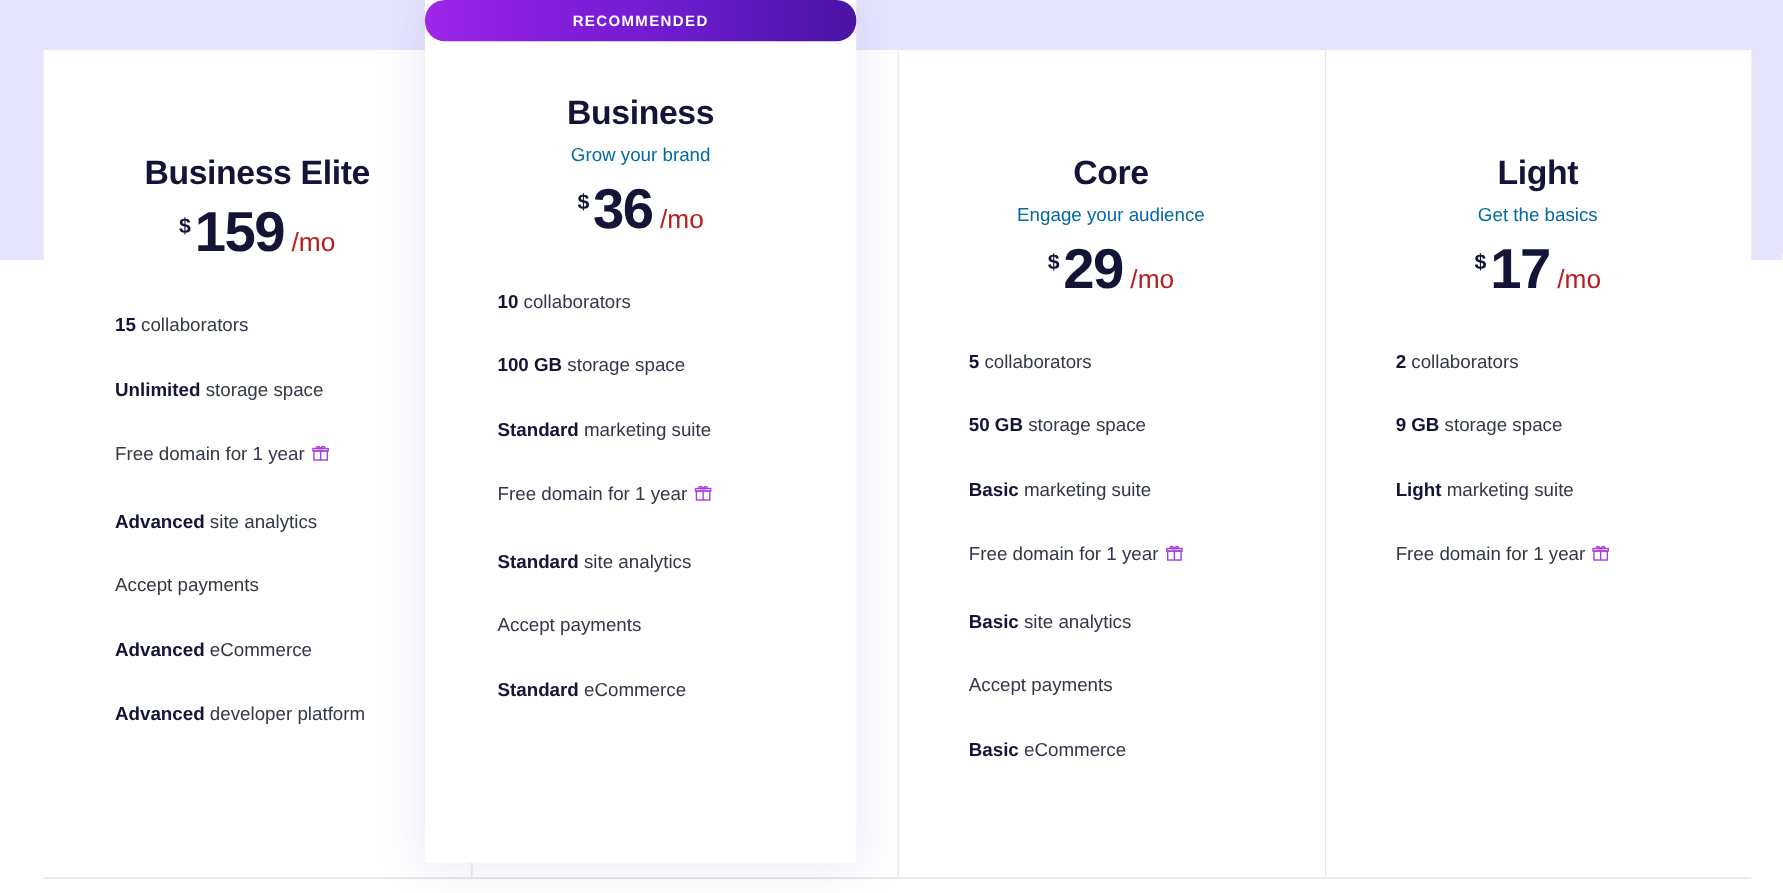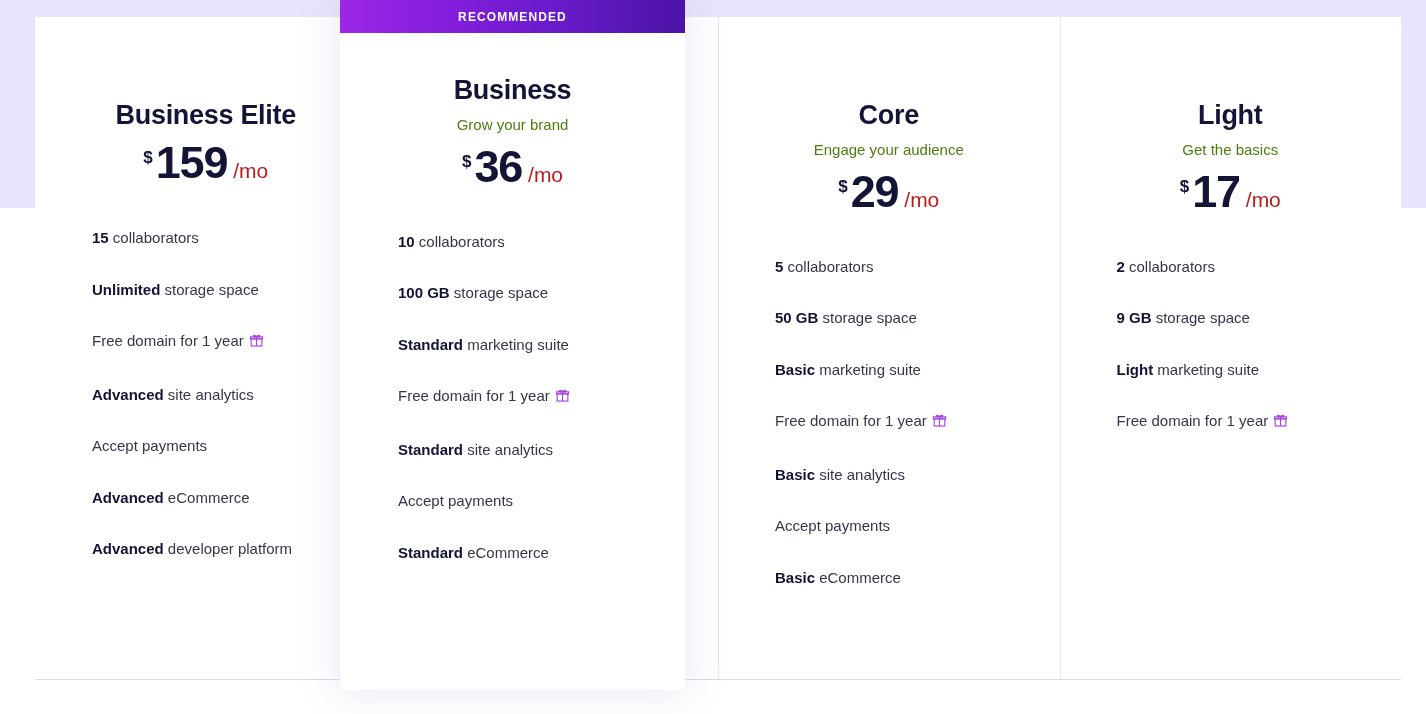--- a/index.html
+++ b/index.html
@@ -26,21 +26,21 @@
     top: 0;
     width: 1426px;
     height: 208px;
     background: #e7e5fd;
   }
 
   
   .panel {
     position: absolute;
     left: 35px;
-    top: 17px;
+    top: 40px;
     width: 1366px;
     height: 663px;
     background: #ffffff;
     border-bottom: 1px solid #dcdce4;
     display: flex;
   }
 
   .col {
     position: relative;
     flex: 1 1 0;
@@ -74,41 +74,42 @@
     height: 33px;
     width: 100%;
     background: linear-gradient(90deg, #9d27e8 0%, #8b1fe0 22%, #6b1bcc 60%, #4a13a5 100%);
     color: #ffffff;
     font-size: 12px;
     font-weight: bold;
     letter-spacing: 1.1px;
     display: flex;
     align-items: center;
     justify-content: center;
+    border-radius: 16px;
   }
 
   .head {
     text-align: center;
     padding-top: 28px;
   }
 
   .col-featured .head { padding-top: 27px; }
 
   .plan-name {
     font-size: 27px;
     font-weight: bold;
     color: #131436;
     letter-spacing: -0.3px;
     line-height: 1.15;
     margin-top: 15px;
   }
 
   .plan-tagline {
     font-size: 15px;
-    color: #4d7c0f;
+    color: #0369a1;
     margin-top: 9px;
     line-height: 1.3;
   }
 
   .price-row {
     margin-top: 9px;
     display: flex;
     align-items: baseline;
     justify-content: center;
   }

